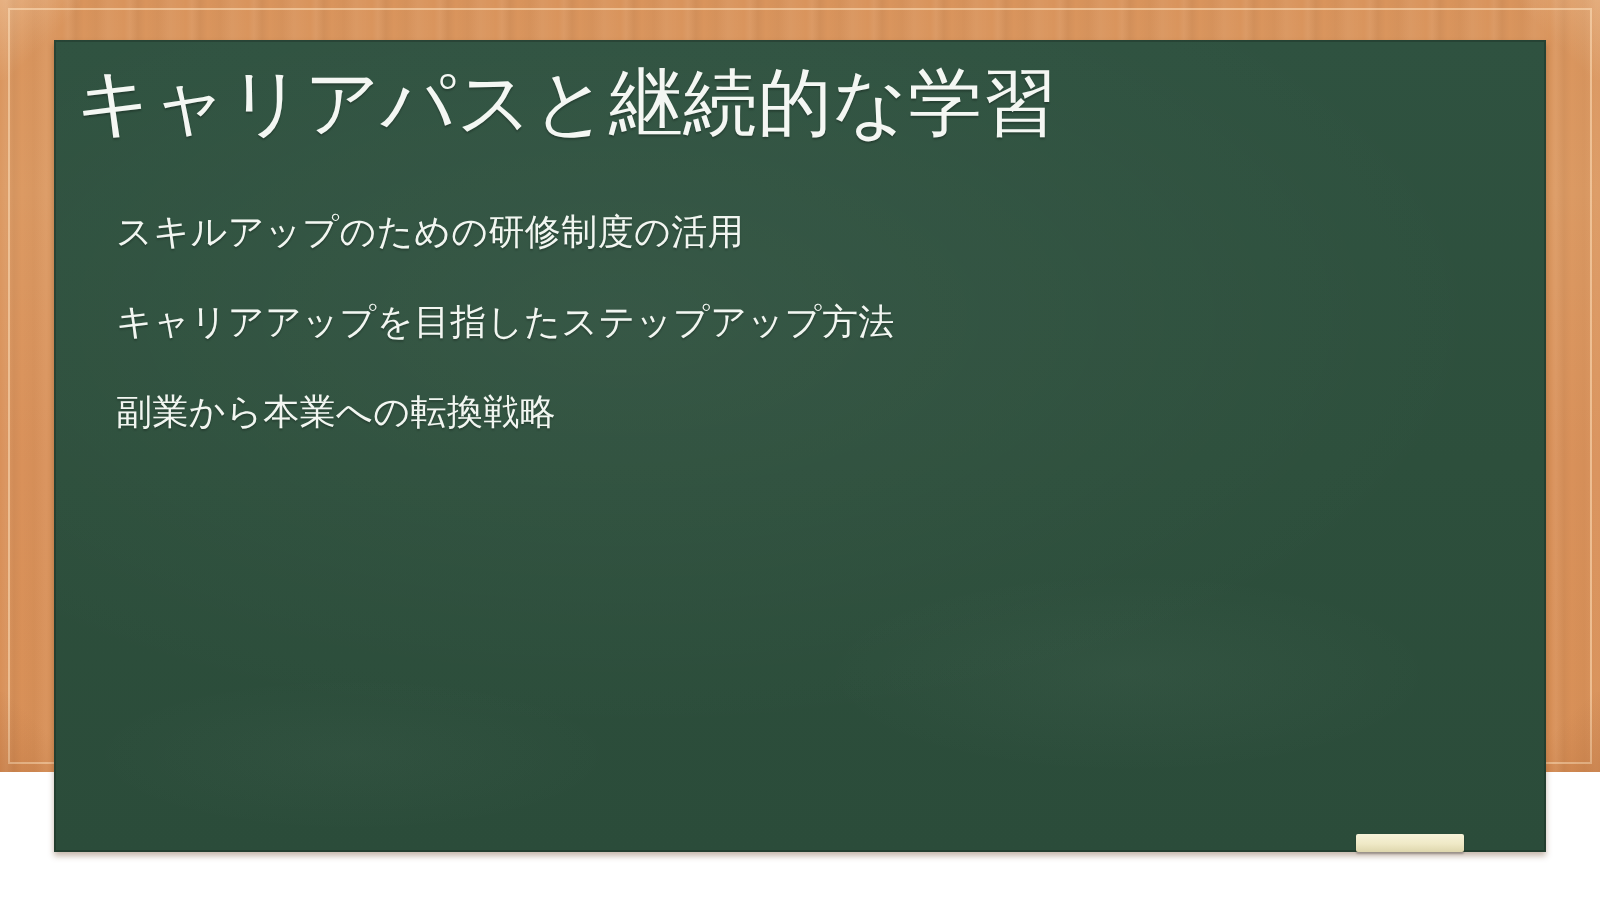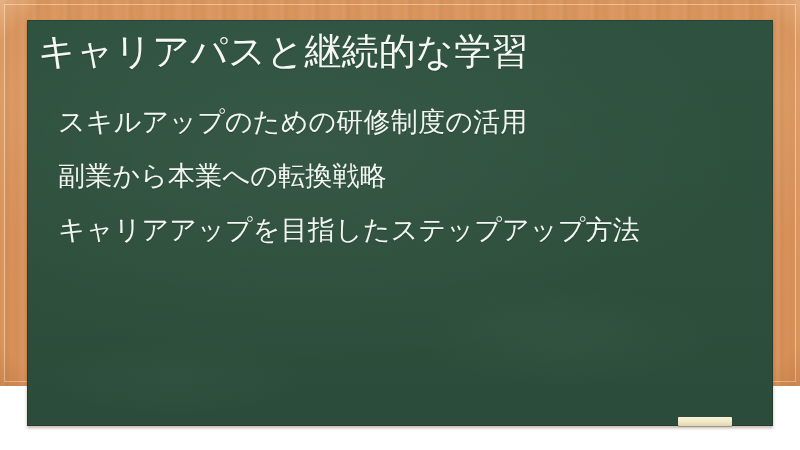--- a/index.html
+++ b/index.html
@@ -113,21 +113,21 @@
     position: absolute;
     left: 31px;
     top: 88px;
     width: 700px;
     margin: 0;
     padding: 0;
     list-style: none;
   }
   .bullet {
     color: #f2f6f1;
-    font-size: 27px;
+    font-size: 18px;
     line-height: 1.0;
     font-weight: 400;
     letter-spacing: 0.2px;
     margin: 0 0 27px 0;
     text-shadow: 0 1px 1px rgba(0,0,0,0.22);
     white-space: nowrap;
   }
   .bullet:last-child { margin-bottom: 0; }
 
   
@@ -154,22 +154,22 @@
   <div class="miter bl"></div>
   <div class="miter br"></div>
 
   <div class="board">
     <div class="board-inner">
 
       <div class="title">キャリアパスと継続的な学習</div>
 
       <ul class="bullets">
         <li class="bullet">スキルアップのための研修制度の活用</li>
+        <li class="bullet">キャリアアップを目指したステップアップ方法</li>
         <li class="bullet">副業から本業への転換戦略</li>
-        <li class="bullet">キャリアアップを目指したステップアップ方法</li>
       </ul>
 
     </div>
   </div>
 
   <div class="chalk-stick"></div>
 
 </div>
 
 </body></html>

